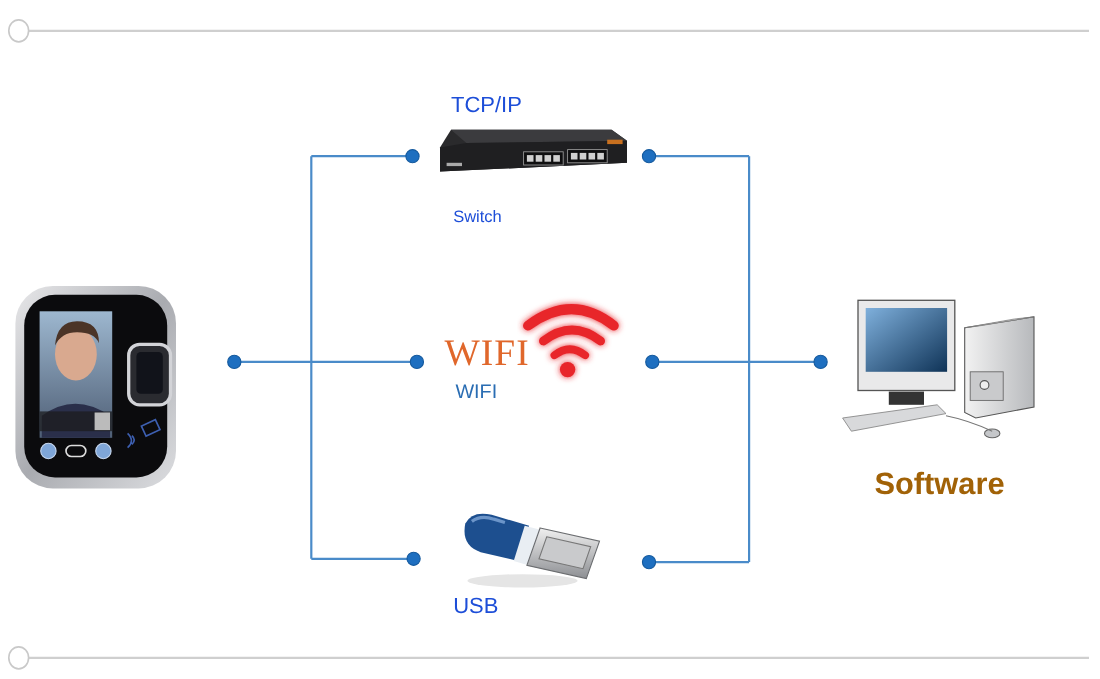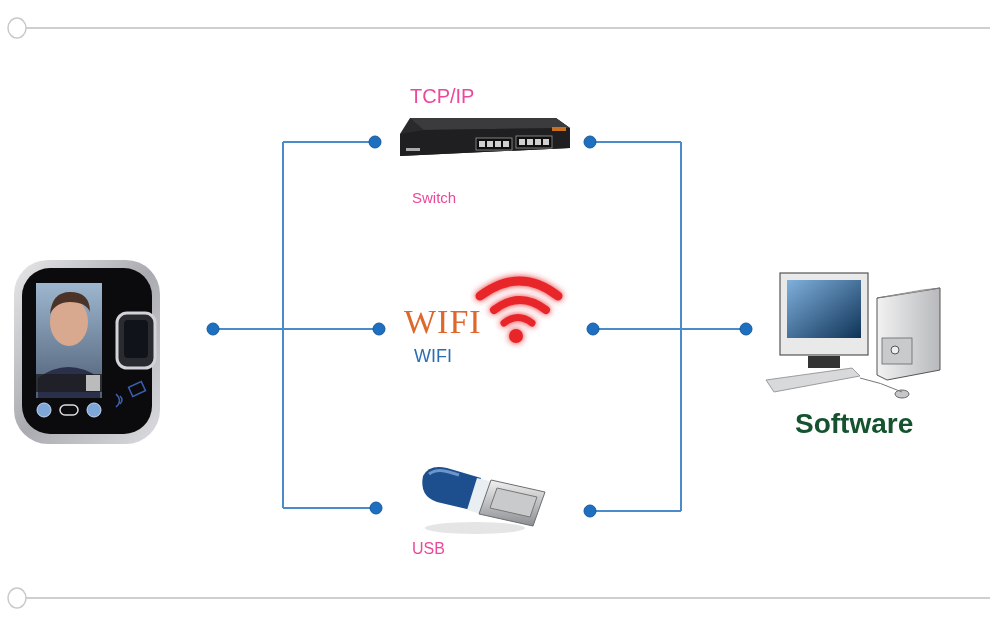--- a/index.html
+++ b/index.html
@@ -1,24 +1,24 @@
 <!DOCTYPE html>
 <html><head>
 <meta charset="utf-8">
 <style>
   html, body { margin:0; padding:0; background:#ffffff; }
   body { width:1000px; height:617px; position:relative; overflow:hidden; font-family:"Liberation Sans", sans-serif; }
   .abs { position:absolute; }
   svg.wire { position:absolute; left:0; top:0; }
-  .label { position:absolute; color:#ec4899; font-family:"Liberation Sans", sans-serif; white-space:nowrap; }
+  .label { position:absolute; color:#1d4ed8; font-family:"Liberation Sans", sans-serif; white-space:nowrap; }
   .lbl-tcp { left:410px; top:85px; font-size:20px; }
   .lbl-switch { left:412px; top:189px; font-size:15px; }
   .lbl-wifi { left:414px; top:346px; font-size:18px; color:#2a6db3; }
-  .lbl-usb { left:412px; top:540px; font-size:16px; }
-  .lbl-software { left:795px; top:408px; font-size:28px; font-weight:bold; color:#14532d; }
+  .lbl-usb { left:412px; top:540px; font-size:20px; }
+  .lbl-software { left:795px; top:424px; font-size:28px; font-weight:bold; color:#a16207; }
   .wifi-word { position:absolute; left:404px; top:303px; font-family:"Liberation Serif", serif; font-size:34px; color:#e0672b; letter-spacing:1px; }
 </style>
 </head>
 <body>
 
 <svg class="abs" style="left:0;top:0" width="1000" height="60">
   <line x1="26" y1="28" x2="990" y2="28" stroke="#cfcfcf" stroke-width="2"></line>
   <ellipse cx="17" cy="28" rx="9" ry="10" fill="#fff" stroke="#c9c9c9" stroke-width="1.5"></ellipse>
 </svg>
 <svg class="abs" style="left:0;top:570px" width="1000" height="47">

